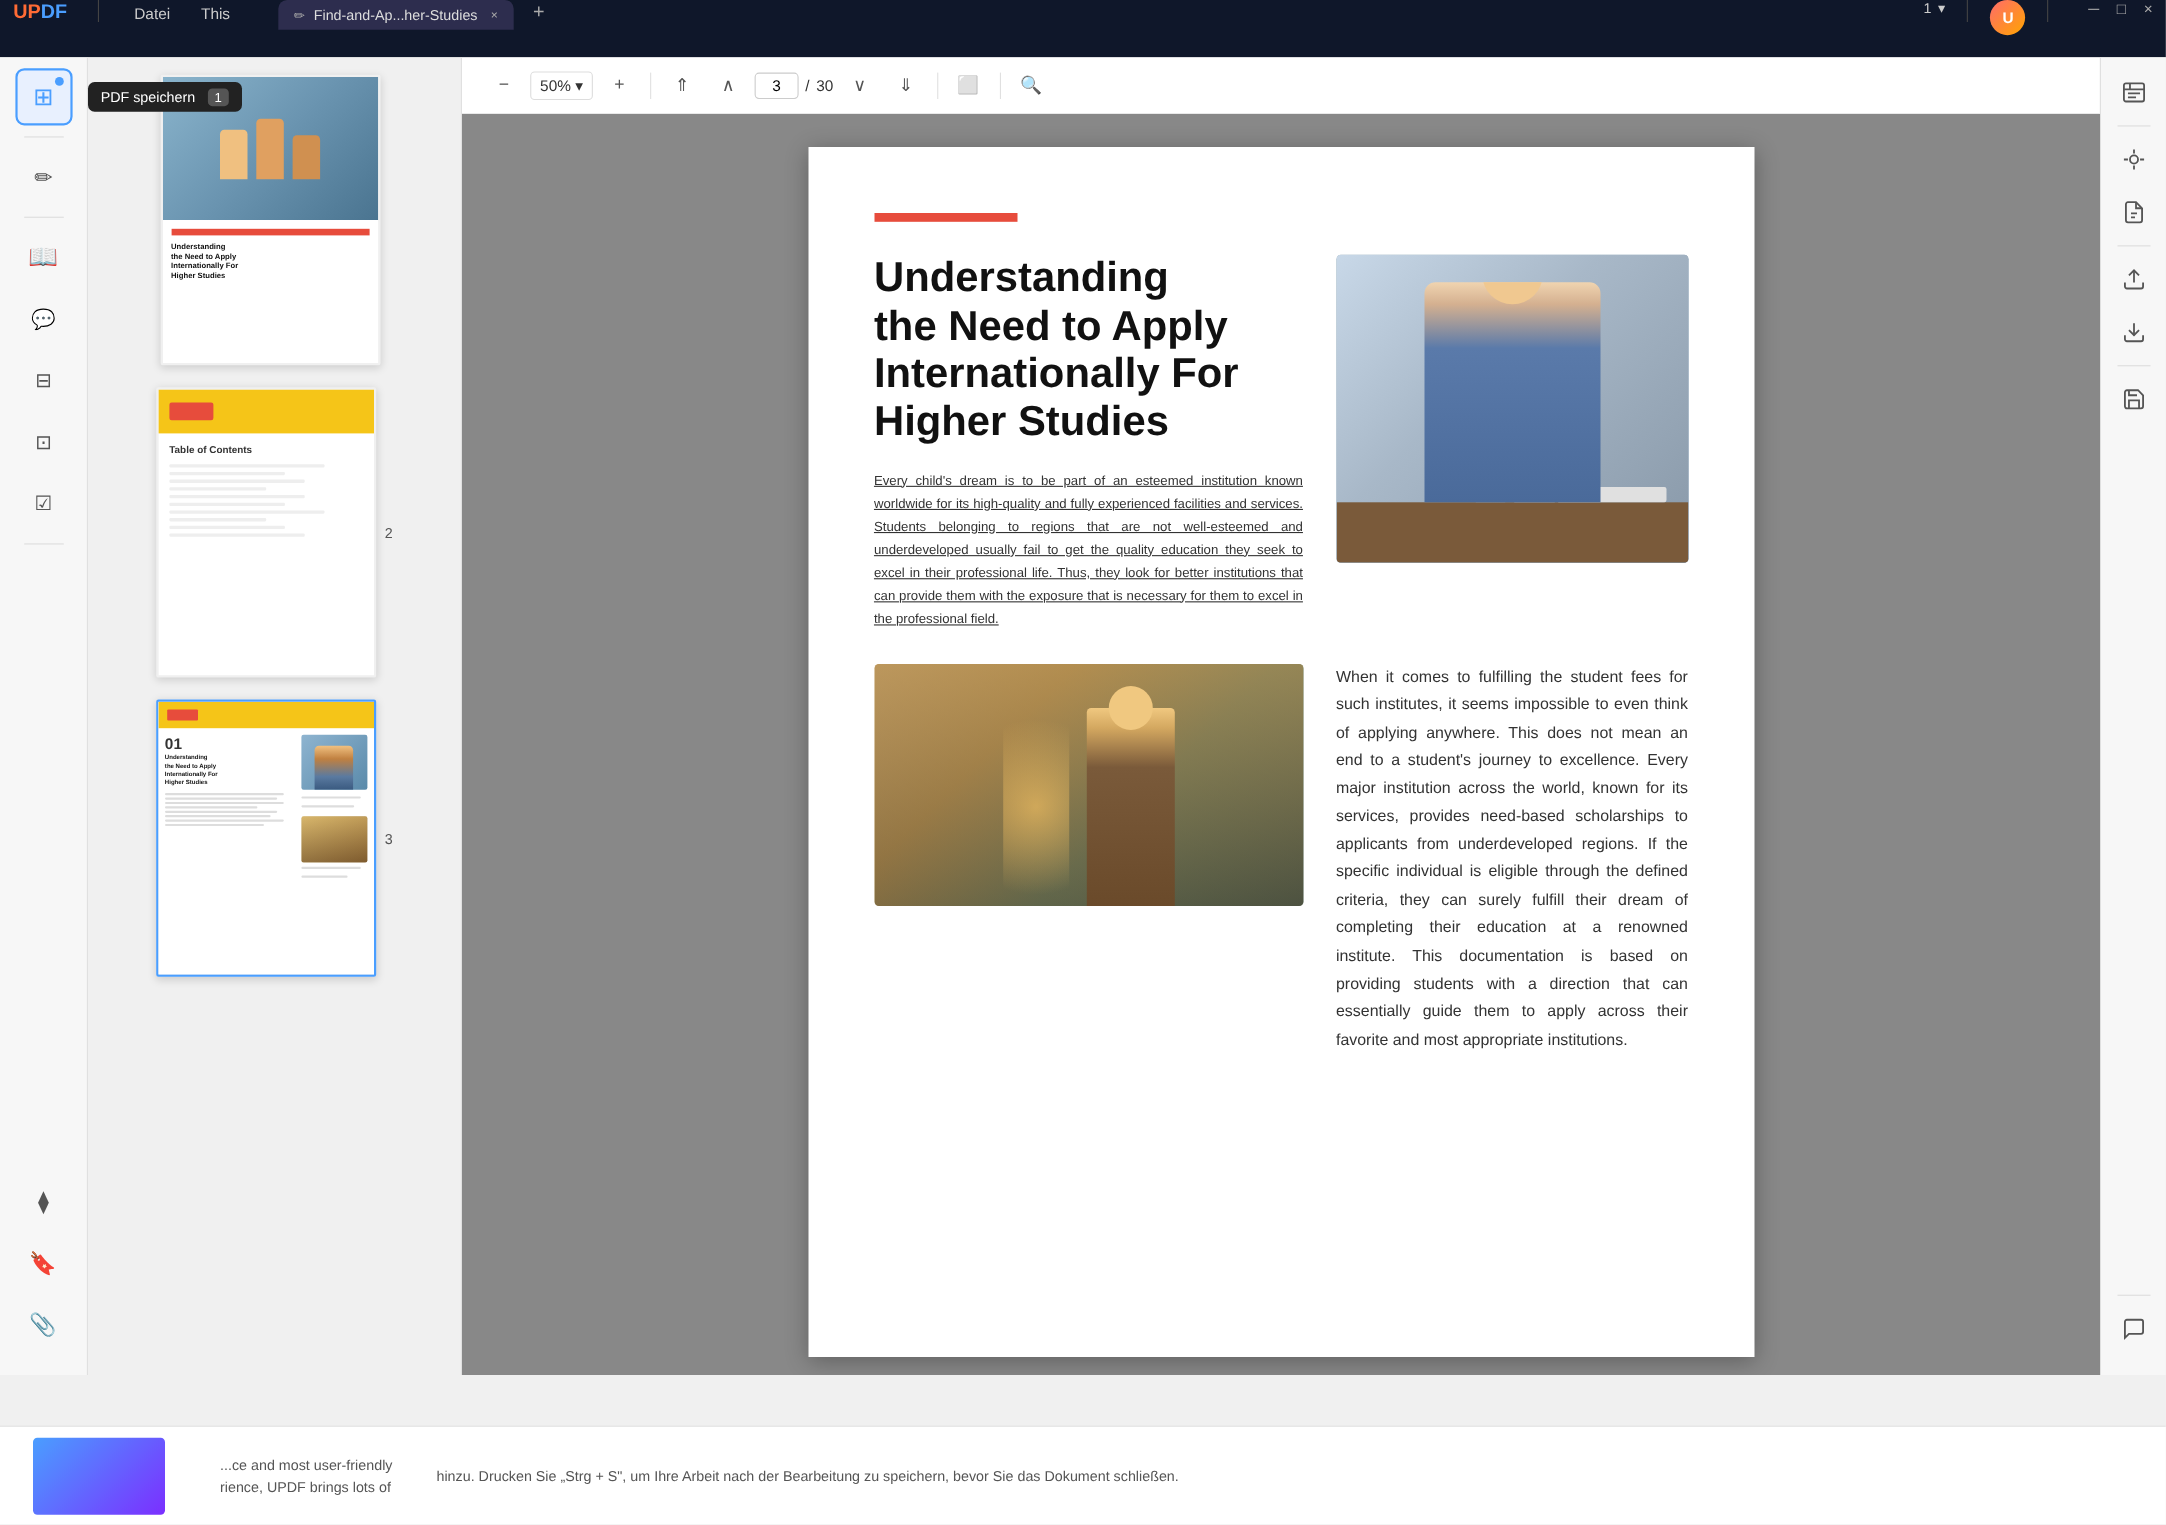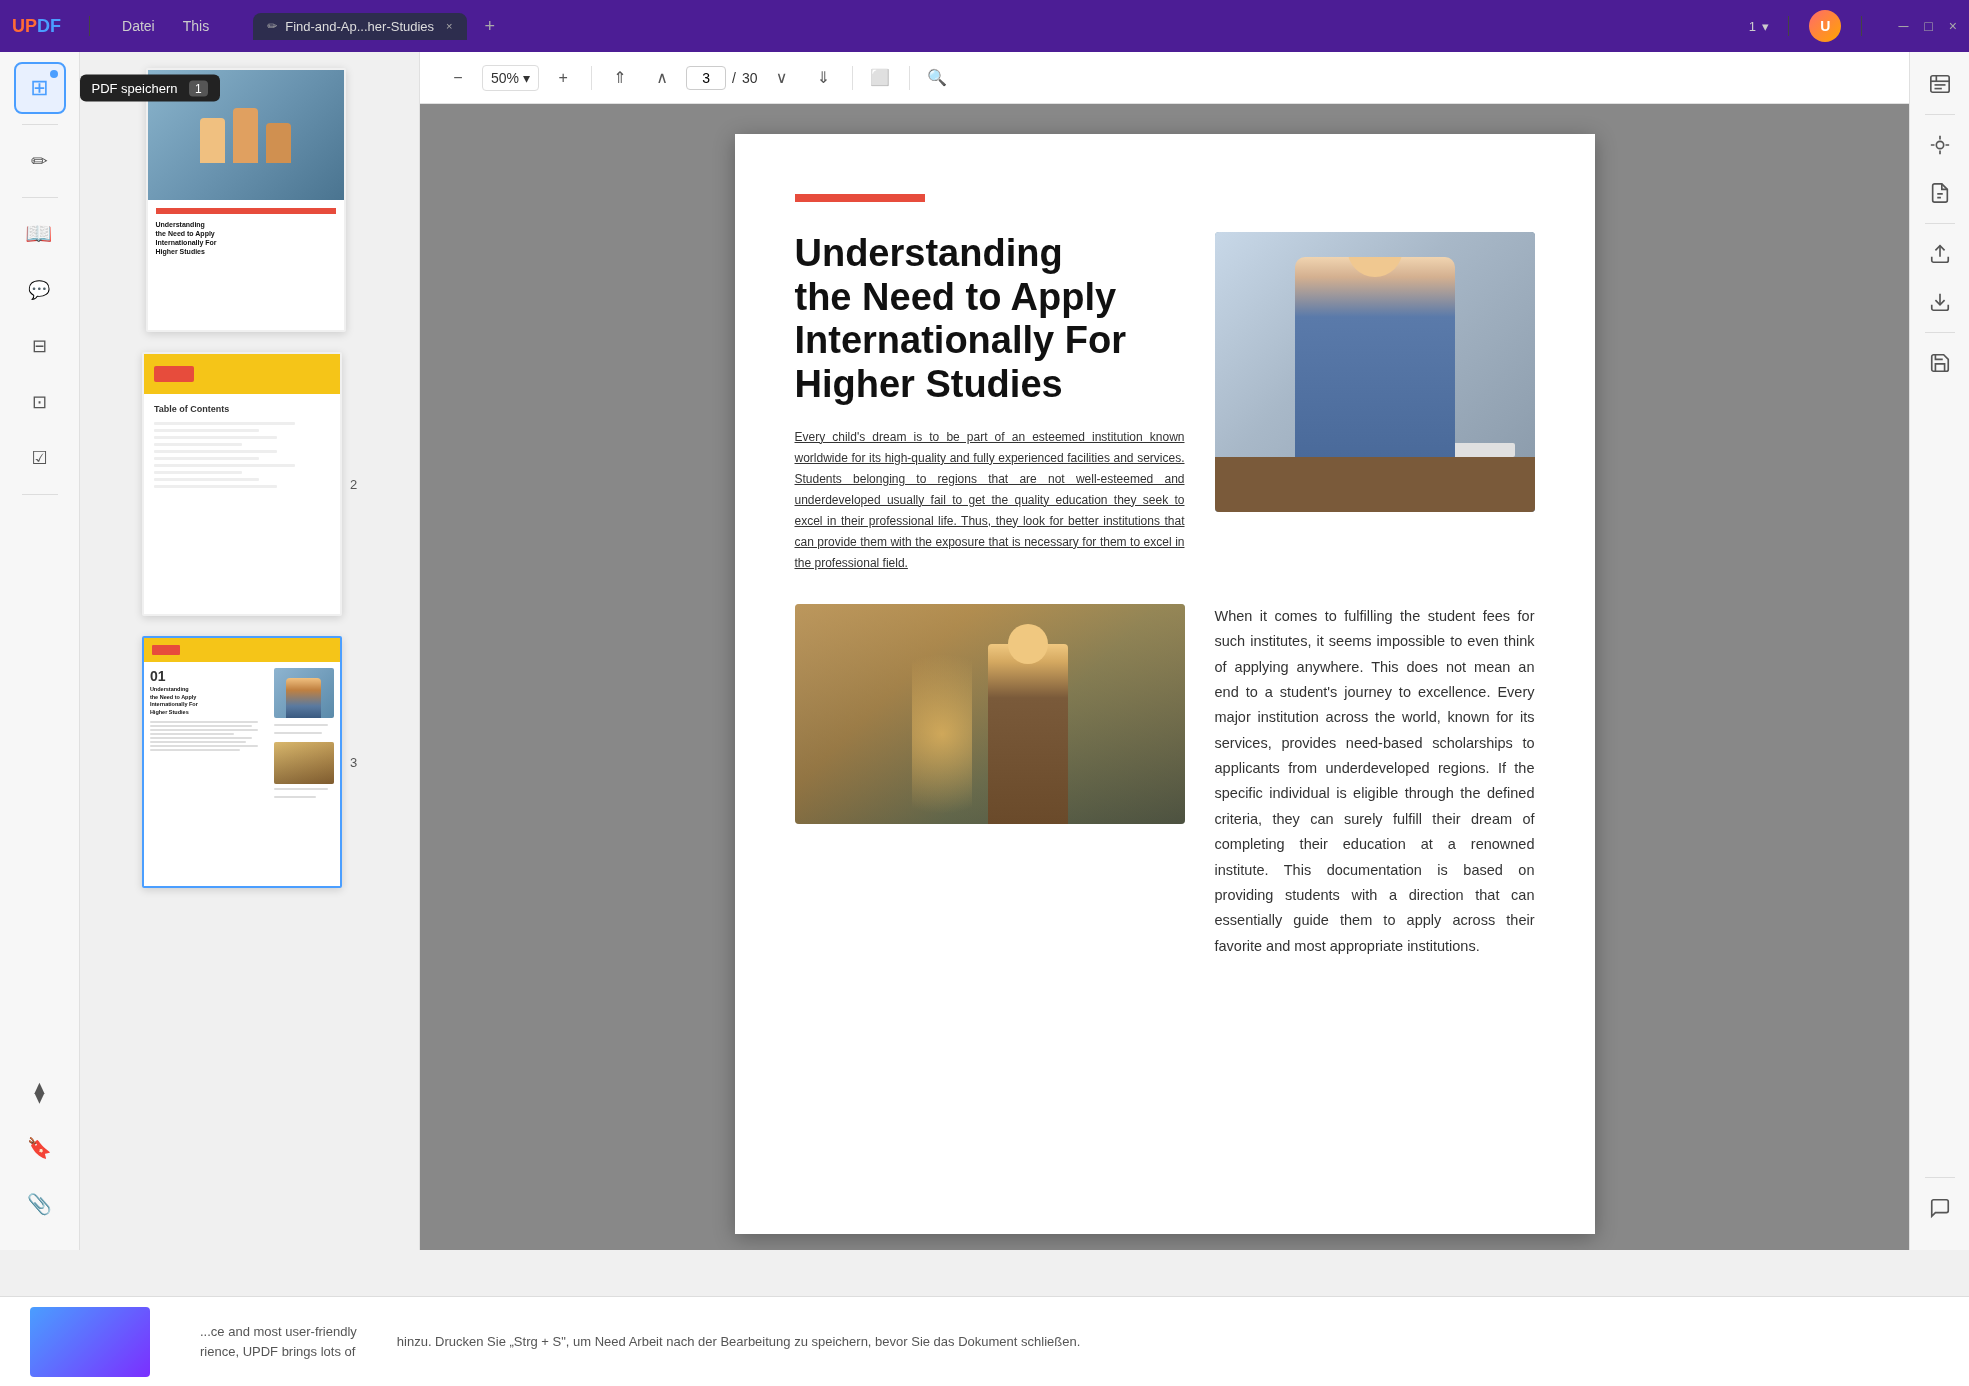--- a/index.html
+++ b/index.html
@@ -1,23 +1,23 @@
 <!DOCTYPE html>
 <html><head>
   <meta charset="utf-8">
   <style>
     * { box-sizing: border-box; margin: 0; padding: 0; }
     body { font-family: -apple-system, BlinkMacSystemFont, 'Segoe UI', sans-serif; background: #f0f0f0; overflow: hidden; width: 1969px; height: 1386px; display: flex; flex-direction: column; }
 
     
     .titlebar {
       height: 52px;
-      background: #4c1d95;
-      display: flex;
-      align-items: center;
+      background: #0f172a;
+      display: flex;
+      align-items: flex-start;
       padding: 0 12px;
       gap: 12px;
       flex-shrink: 0;
     }
     .titlebar-logo {
       display: flex;
       align-items: center;
       gap: 6px;
       margin-right: 8px;
     }
@@ -829,16 +829,16 @@
   </div>
 
 </div>
 
 <div class="bottom-bar">
   <div class="bottom-bar-img"></div>
   <div class="bottom-bar-left">
     <span>...ce and most user-friendly<br>rience, UPDF brings lots of</span>
   </div>
   <div class="bottom-bar-right">
-    <span>hinzu. Drucken Sie „Strg + S", um Need Arbeit nach der Bearbeitung
+    <span>hinzu. Drucken Sie „Strg + S", um Ihre Arbeit nach der Bearbeitung
 zu speichern, bevor Sie das Dokument schließen.</span>
   </div>
 </div>
 
 </body></html>

